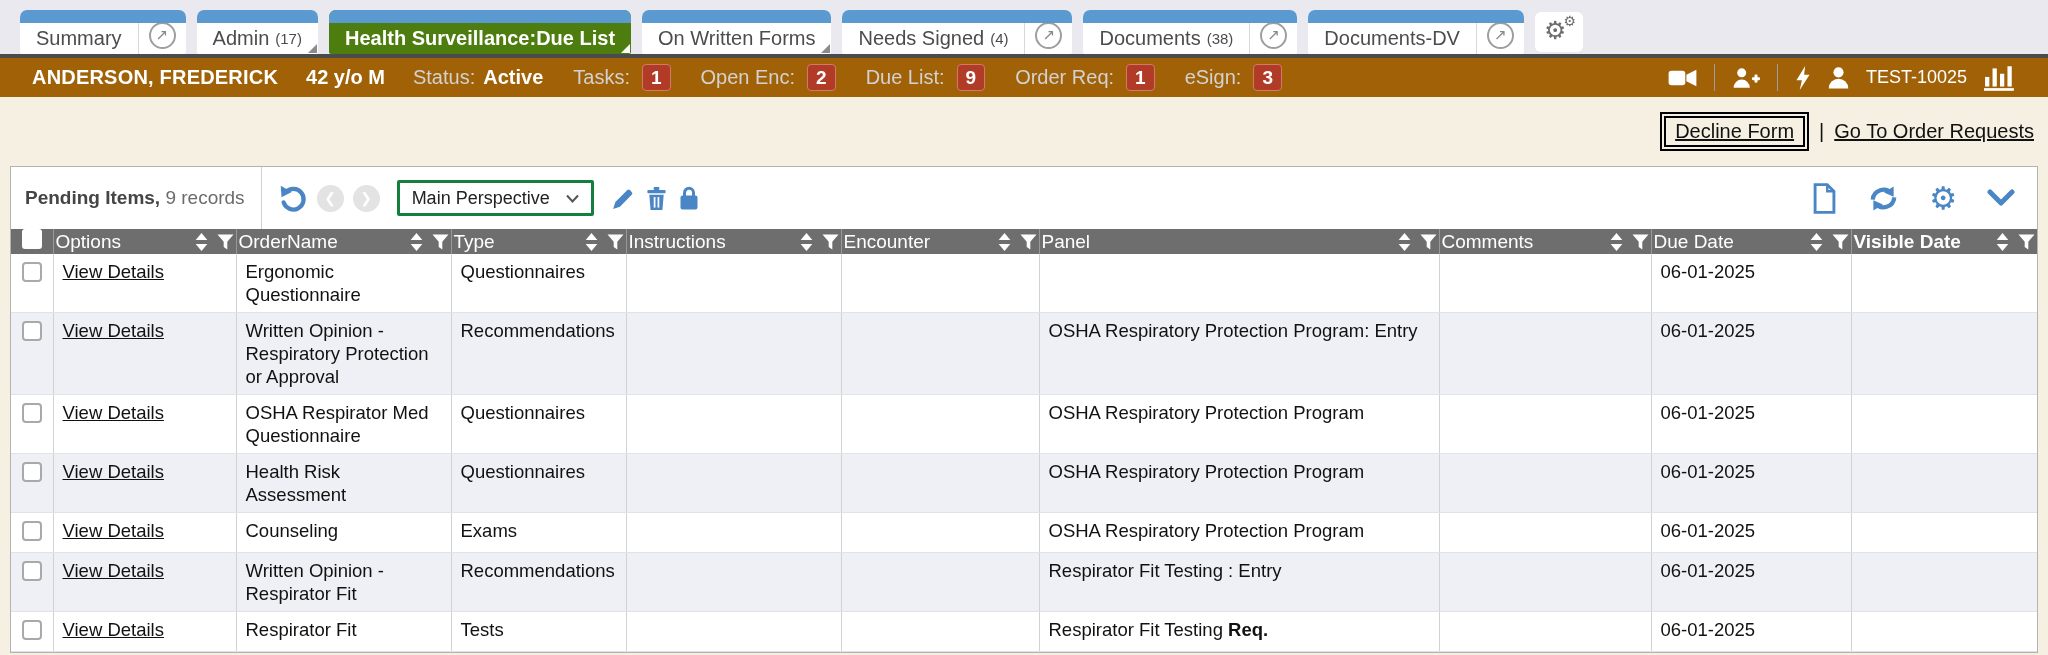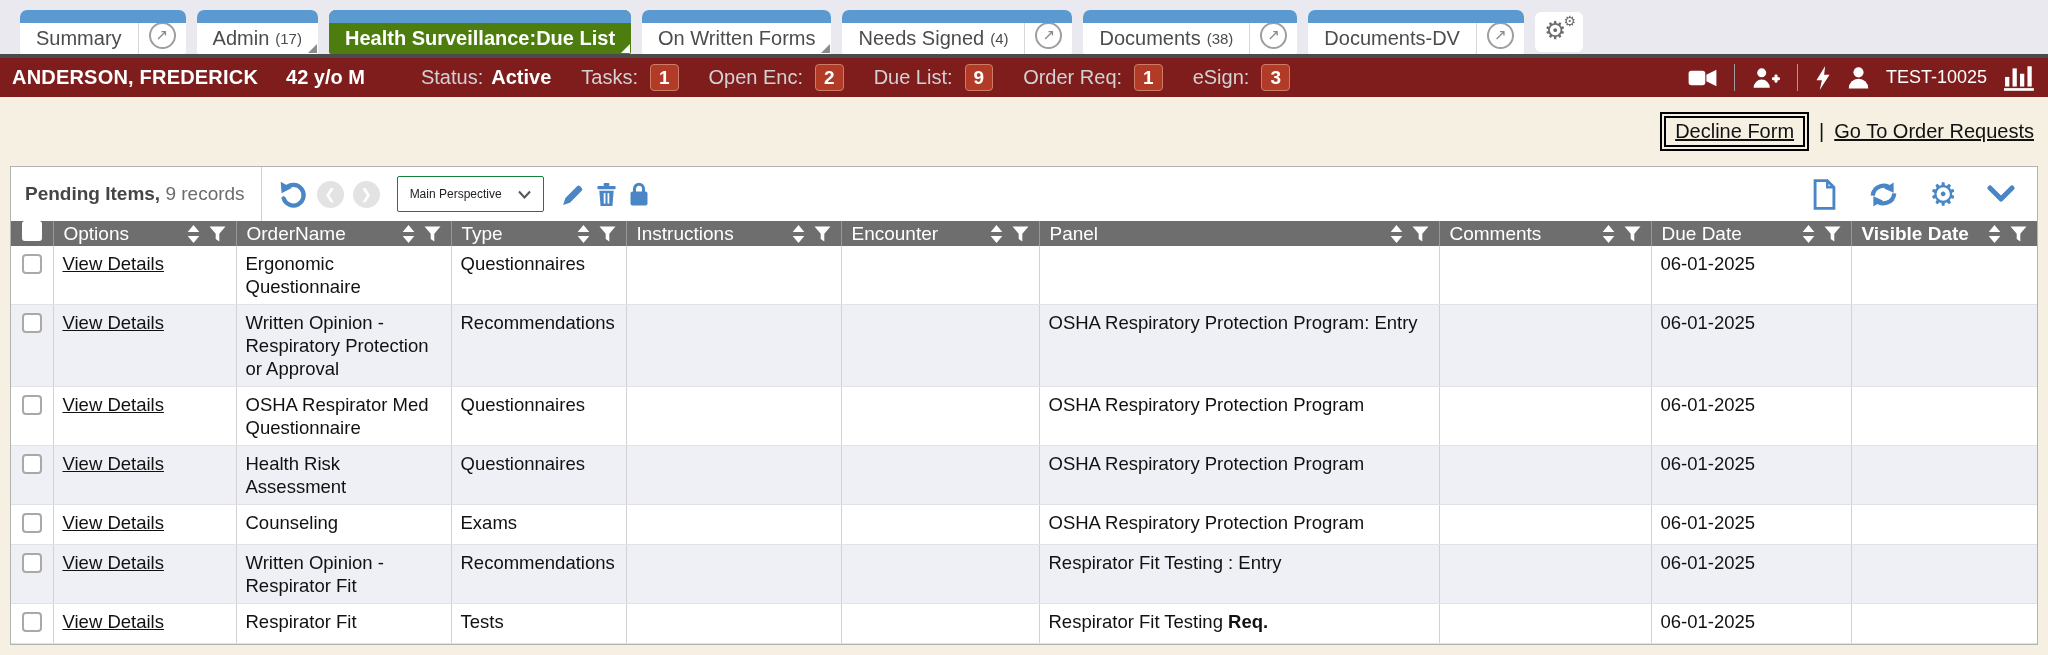--- a/index.html
+++ b/index.html
@@ -19,59 +19,59 @@
                 justify-content:center; color:#8a8a8a; font-size:15px; font-family:"DejaVu Sans",sans-serif; }
   .tab.menu::after { content:""; position:absolute; right:1px; bottom:1px; border-style:solid;
                      border-width:0 0 9px 9px; border-color:transparent transparent #8b8b8b transparent; }
   .tab.active.menu::after { border-bottom-color:#fff; }
   .tab-gear { width:48px; height:40px; background:#fff; border-radius:6px; margin-bottom:2px; position:relative;
               color:#6d6d6d; cursor:pointer; flex:0 0 auto; }
   .gear-main { position:absolute; left:9px; top:4px; font-size:25px; font-family:"DejaVu Sans",sans-serif; }
   .gear-small { position:absolute; right:7px; top:1px; font-size:14px; font-family:"DejaVu Sans",sans-serif; }
 
   
-  .banner { height:43px; background:#7f1d1d; border-top:4px solid #4b4b4b; display:flex; align-items:center;
-            padding:0 12px; color:#fff; font-size:20px; }
+  .banner { height:43px; background:#a16207; border-top:4px solid #4b4b4b; display:flex; align-items:center;
+            padding:0 32px; color:#fff; font-size:20px; }
   .b-name { font-weight:600; letter-spacing:.2px; }
   .b-age { margin-left:28px; font-weight:600; }
-  .b-status { margin-left:56px; color:#d2d2d2; display:flex; gap:8px; }
+  .b-status { margin-left:28px; color:#d2d2d2; display:flex; gap:8px; }
   .b-status .sv { color:#fff; font-weight:600; }
   .stat { margin-left:30px; display:flex; align-items:center; gap:12px; color:#d2d2d2; cursor:pointer; }
   .badge { background:#b23b28; border:1px solid #cf7c66; border-radius:4px; color:#fff; font-weight:bold; font-size:19px;
            padding:0 8px; height:27px; display:flex; align-items:center; }
   .b-right { margin-left:auto; display:flex; align-items:center; gap:17px; }
   .vsep { width:1px; height:27px; background:#9d9d9d; }
   .b-id { font-size:18px; }
   .b-right svg { display:block; cursor:pointer; }
 
   
   .links-row { height:69px; display:flex; align-items:center; justify-content:flex-end; padding-right:14px; gap:10px;
                font-size:20px; background:#f5f0e1; color:#111; }
   a.plain { color:#111; text-decoration:underline; cursor:pointer; }
   .focus-box { border:2px solid #000; padding:2px; display:inline-block; }
   .focus-inner { border:2px solid #000; padding:2px 9px; display:inline-block; }
 
   
   .panel { margin:0 10px; background:#fff; border:1px solid #b3b3b3; }
-  .toolbar { height:54px; display:flex; align-items:center; }
+  .toolbar { height:62px; display:flex; align-items:center; }
   .tb-title { padding:0 16px 0 14px; font-size:19px; color:#454545; white-space:nowrap; }
   .tb-title .recs { color:#6b6b6b; font-weight:400; }
   .tb-sep { width:1px; align-self:stretch; background:#d0d0d0; }
   .tb-main { display:flex; align-items:center; gap:9px; padding-left:16px; }
   .navcircle { width:27px; height:27px; border-radius:50%; background:#e3e3e3; color:#fff; display:flex; align-items:center;
                justify-content:center; font-size:14px; font-weight:bold; font-family:"DejaVu Sans",sans-serif; cursor:pointer; }
-  .selectbox { height:36px; border:1px solid #15803d; border-radius:2px; background:#fff; display:flex; align-items:center;
-               gap:16px; padding:0 12px; font-size:12px; color:#222; margin:0 8px; cursor:pointer; }
+  .selectbox { height:36px; border:3px solid #15803d; border-radius:2px; background:#fff; display:flex; align-items:center;
+               gap:16px; padding:0 12px; font-size:18px; color:#222; margin:0 8px; cursor:pointer; }
   .icon-btn { cursor:pointer; display:flex; align-items:center; }
   .tb-right { margin-left:auto; display:flex; align-items:center; gap:30px; padding-right:22px; }
   .gear-glyph { font-family:"DejaVu Sans",sans-serif; font-size:31px; color:#4a86c5; line-height:1; }
 
   
   table { border-collapse:collapse; width:2026px; table-layout:fixed; }
-  thead th { background:#6e6e6e; color:#fff; font-weight:400; font-size:19px; height:24px; padding:0 10px;
+  thead th { background:#6e6e6e; color:#fff; font-weight:400; font-size:19px; height:24px; padding:0 2px;
              text-align:left; border-right:1px solid #989898; cursor:pointer; }
   thead th:last-child { border-right:none;font-weight:bold; }
   .hflex { display:flex; align-items:center; justify-content:space-between; gap:6px; }
   .hicons { display:flex; align-items:center; gap:9px; flex:0 0 auto; }
   .hdr-cb { width:20px; height:20px; background:#fff; border-radius:3px; display:inline-block; cursor:pointer; }
   th.cbcol { text-align:center; }
   tbody td { border-right:1px solid #d2d2d2; border-bottom:1px solid #e2e2e6; padding:6px 9px 6px 9px; vertical-align:top;
              font-size:18.5px; line-height:23px; color:#111; background-clip:padding-box; }
   tbody td:last-child { border-right:none; }
   tr.alt td { background-color:#eef0f5; }

